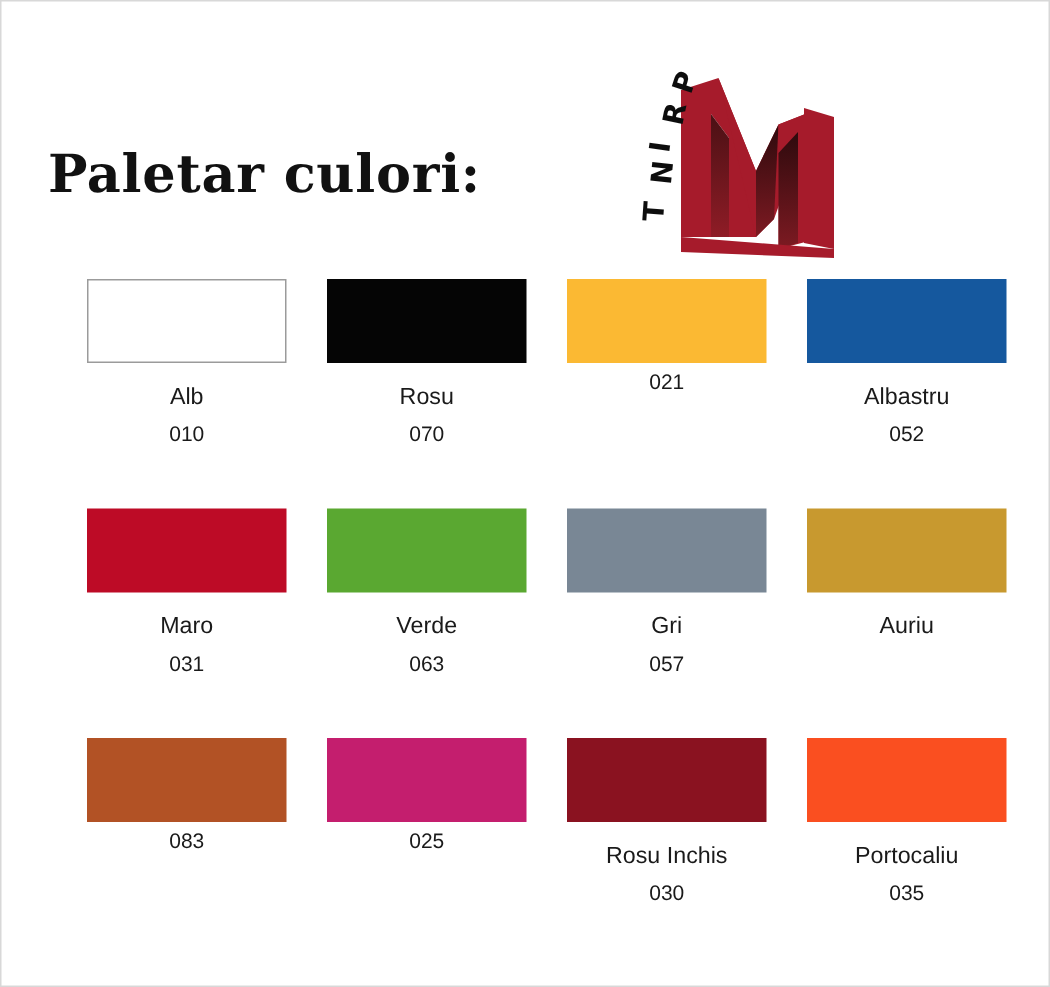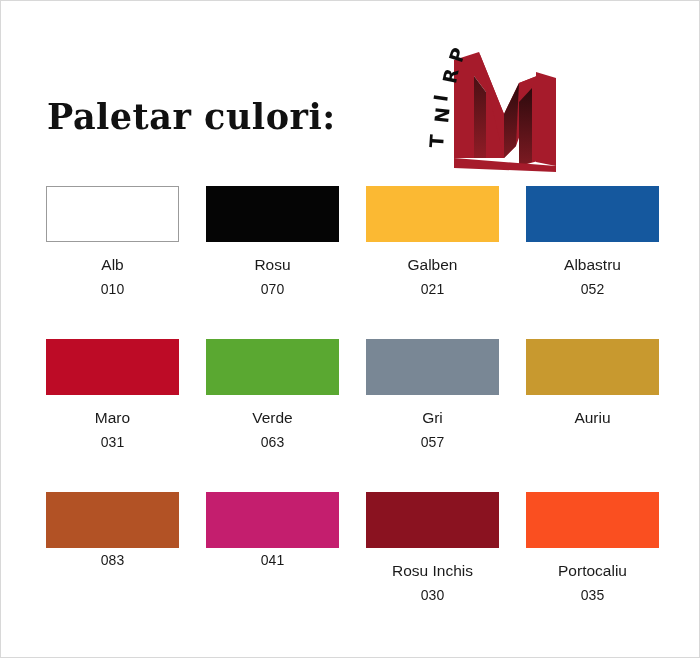--- a/index.html
+++ b/index.html
@@ -21,21 +21,21 @@
   
   .header {
     position: absolute;
     left: 0;
     top: 0;
     width: 700px;
     height: 180px;
   }
   .page-title {
     position: absolute;
-    left: 47px;
+    left: 32px;
     top: 96px;
     font-family: "DejaVu Serif", "Liberation Serif", serif;
     font-weight: bold;
     font-size: 35px;
     letter-spacing: 0.5px;
     color: #111111;
     white-space: nowrap;
   }
 
   
@@ -74,21 +74,21 @@
   .palette {
     position: absolute;
     left: 0;
     top: 186px;
     width: 696px;
     display: grid;
     grid-template-columns: repeat(4, 160px);
     grid-auto-rows: 153px;
     column-gap: 0px;
     row-gap: 0px;
-    padding-left: 46px;
+    padding-left: 58px;
     box-sizing: border-box;
   }
   .swatch-cell {
     width: 160px;
   }
   .swatch-chip {
     width: 133px;
     height: 56px;
     box-sizing: border-box;
   }
@@ -181,21 +181,20 @@
         <div class="swatch-label">Alb</div>
         <div class="swatch-code">010</div>
       </div>
       <div class="swatch-cell">
         <div class="swatch-chip" style="background: rgb(5, 5, 5);"></div>
         <div class="swatch-label">Rosu</div>
         <div class="swatch-code">070</div>
       </div>
       <div class="swatch-cell">
         <div class="swatch-chip" style="background: rgb(251, 185, 51);"></div>
-        <div class="swatch-label">Galben</div>
         <div class="swatch-code">021</div>
       </div>
       <div class="swatch-cell">
         <div class="swatch-chip" style="background: rgb(21, 88, 158);"></div>
         <div class="swatch-label">Albastru</div>
         <div class="swatch-code">052</div>
       </div>
       <div class="swatch-cell">
         <div class="swatch-chip" style="background: rgb(189, 11, 38);"></div>
         <div class="swatch-label">Maro</div>
@@ -214,21 +213,21 @@
       <div class="swatch-cell">
         <div class="swatch-chip" style="background: rgb(200, 153, 47);"></div>
         <div class="swatch-label">Auriu</div>
       </div>
       <div class="swatch-cell">
         <div class="swatch-chip" style="background: rgb(178, 82, 37);"></div>
         <div class="swatch-code">083</div>
       </div>
       <div class="swatch-cell">
         <div class="swatch-chip" style="background: rgb(196, 30, 110);"></div>
-        <div class="swatch-code">041</div>
+        <div class="swatch-code">025</div>
       </div>
       <div class="swatch-cell">
         <div class="swatch-chip" style="background: rgb(138, 18, 32);"></div>
         <div class="swatch-label">Rosu Inchis</div>
         <div class="swatch-code">030</div>
       </div>
       <div class="swatch-cell">
         <div class="swatch-chip" style="background: rgb(250, 79, 32);"></div>
         <div class="swatch-label">Portocaliu</div>
         <div class="swatch-code">035</div>

